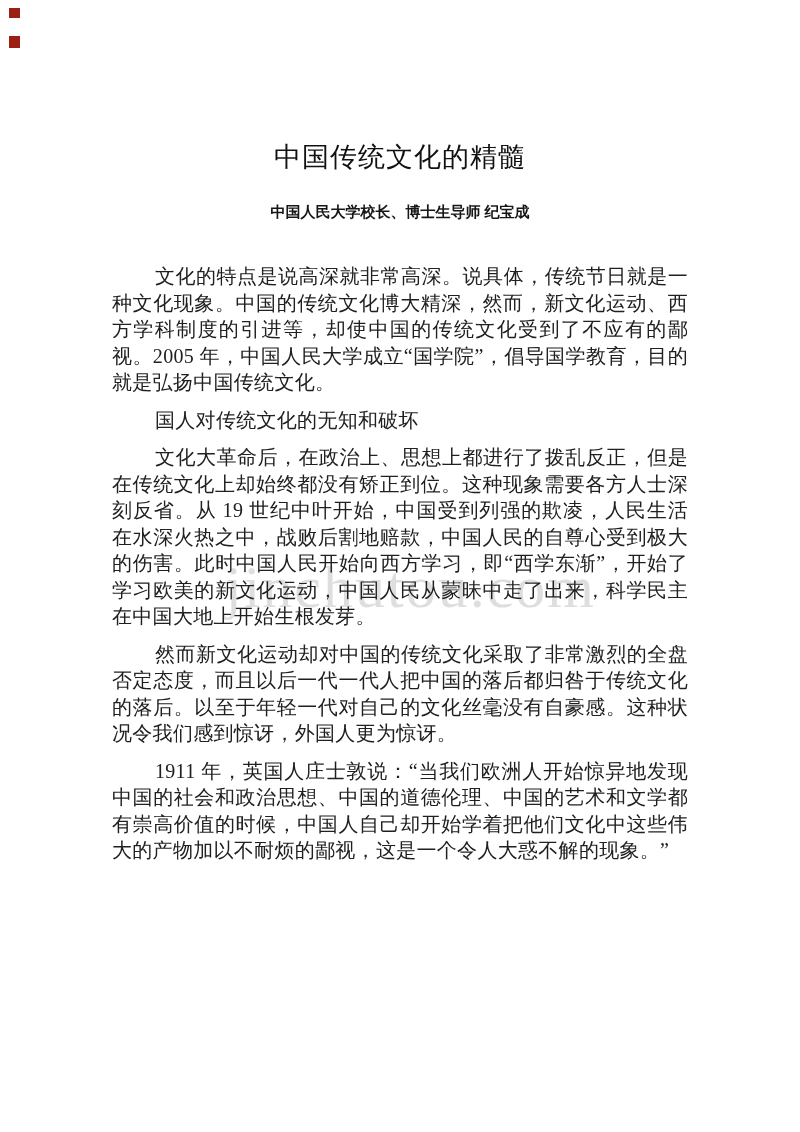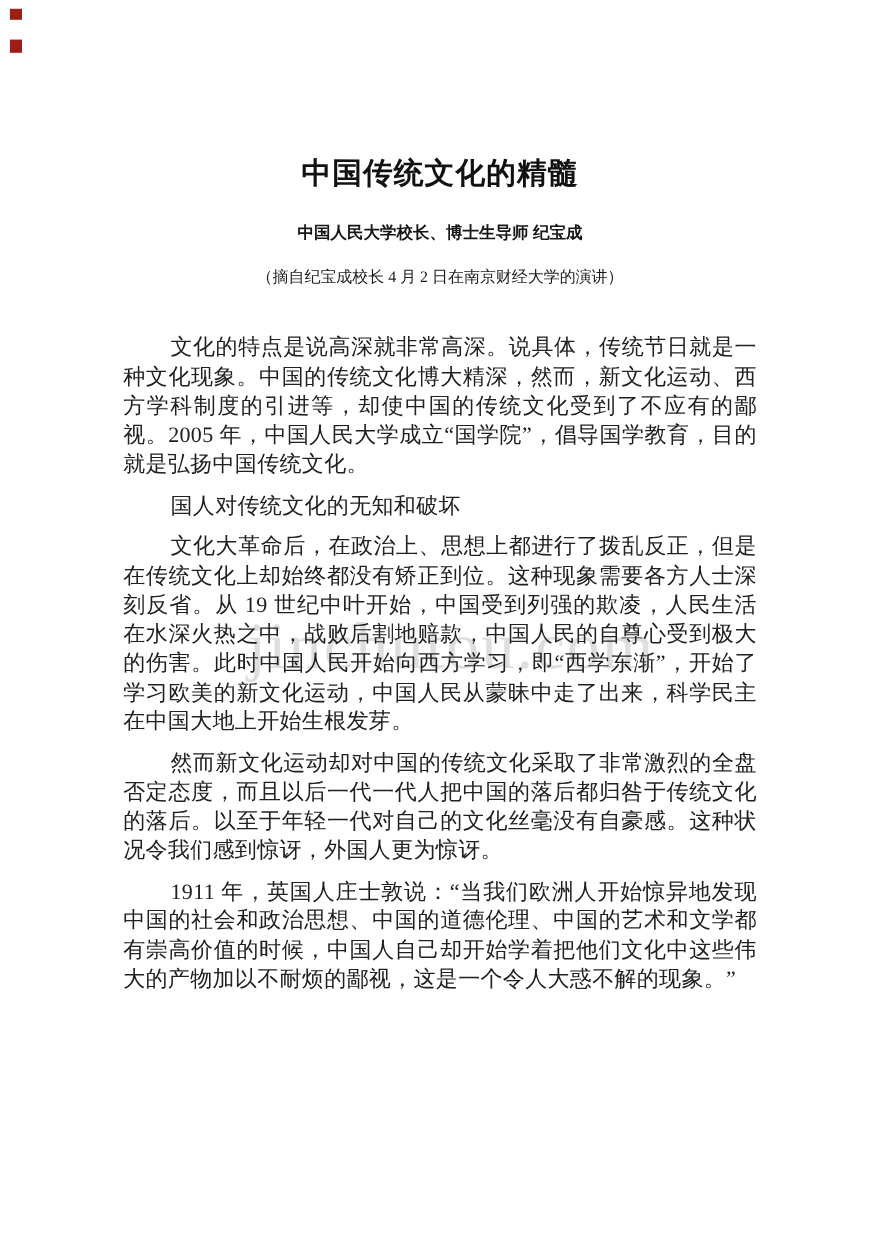--- a/index.html
+++ b/index.html
@@ -16,21 +16,21 @@
   
   .artifact{position:absolute;background:#9b1f14;}
   .artifact.a1{left:9px;top:8px;width:11px;height:10px;}
   .artifact.a2{left:9px;top:36px;width:11px;height:12px;}
 
   .doc{position:relative;padding-top:141px;z-index:2;}
 
   .title{
     margin:0;text-align:center;
     font-family:"Liberation Sans","DejaVu Sans",sans-serif;
-    font-weight:bold;font-size:27px;line-height:32px;color:#111;
+    font-weight:normal;font-size:27px;line-height:32px;color:#111;
     letter-spacing:1px;
   }
   .subtitle{
     margin:30px 0 0;text-align:center;
     font-family:"Liberation Sans","DejaVu Sans",sans-serif;
     font-weight:bold;font-size:15px;line-height:18px;color:#161616;
   }
   .source-note{
     margin:22px 0 0;text-align:center;
     font-size:14.5px;line-height:18px;color:#1c1c1c;
@@ -66,21 +66,20 @@
 <div class="page">
 
   <div class="artifact a1"></div>
   <div class="artifact a2"></div>
 
   <div class="watermark">jinchutou.com</div>
 
   <div class="doc">
     <h1 class="title">中国传统文化的精髓</h1>
     <h2 class="subtitle">中国人民大学校长、博士生导师 纪宝成</h2>
-    <div class="source-note">（摘自纪宝成校长 4 月 2 日在南京财经大学的演讲）</div>
 
     <div class="body-text">
       <p>文化的特点是说高深就非常高深。说具体，传统节日就是一种文化现象。中国的传统文化博大精深，然而，新文化运动、西方学科制度的引进等，却使中国的传统文化受到了不应有的鄙视。2005 年，中国人民大学成立“国学院”，倡导国学教育，目的就是弘扬中国传统文化。</p>
       <p>国人对传统文化的无知和破坏</p>
       <p>文化大革命后，在政治上、思想上都进行了拨乱反正，但是在传统文化上却始终都没有矫正到位。这种现象需要各方人士深刻反省。从 19 世纪中叶开始，中国受到列强的欺凌，人民生活在水深火热之中，战败后割地赔款，中国人民的自尊心受到极大的伤害。此时中国人民开始向西方学习，即“西学东渐”，开始了学习欧美的新文化运动，中国人民从蒙昧中走了出来，科学民主在中国大地上开始生根发芽。</p>
       <p>然而新文化运动却对中国的传统文化采取了非常激烈的全盘否定态度，而且以后一代一代人把中国的落后都归咎于传统文化的落后。以至于年轻一代对自己的文化丝毫没有自豪感。这种状况令我们感到惊讶，外国人更为惊讶。</p>
       <p>1911 年，英国人庄士敦说：“当我们欧洲人开始惊异地发现中国的社会和政治思想、中国的道德伦理、中国的艺术和文学都有崇高价值的时候，中国人自己却开始学着把他们文化中这些伟大的产物加以不耐烦的鄙视，这是一个令人大惑不解的现象。”</p>
     </div>
   </div>
 

